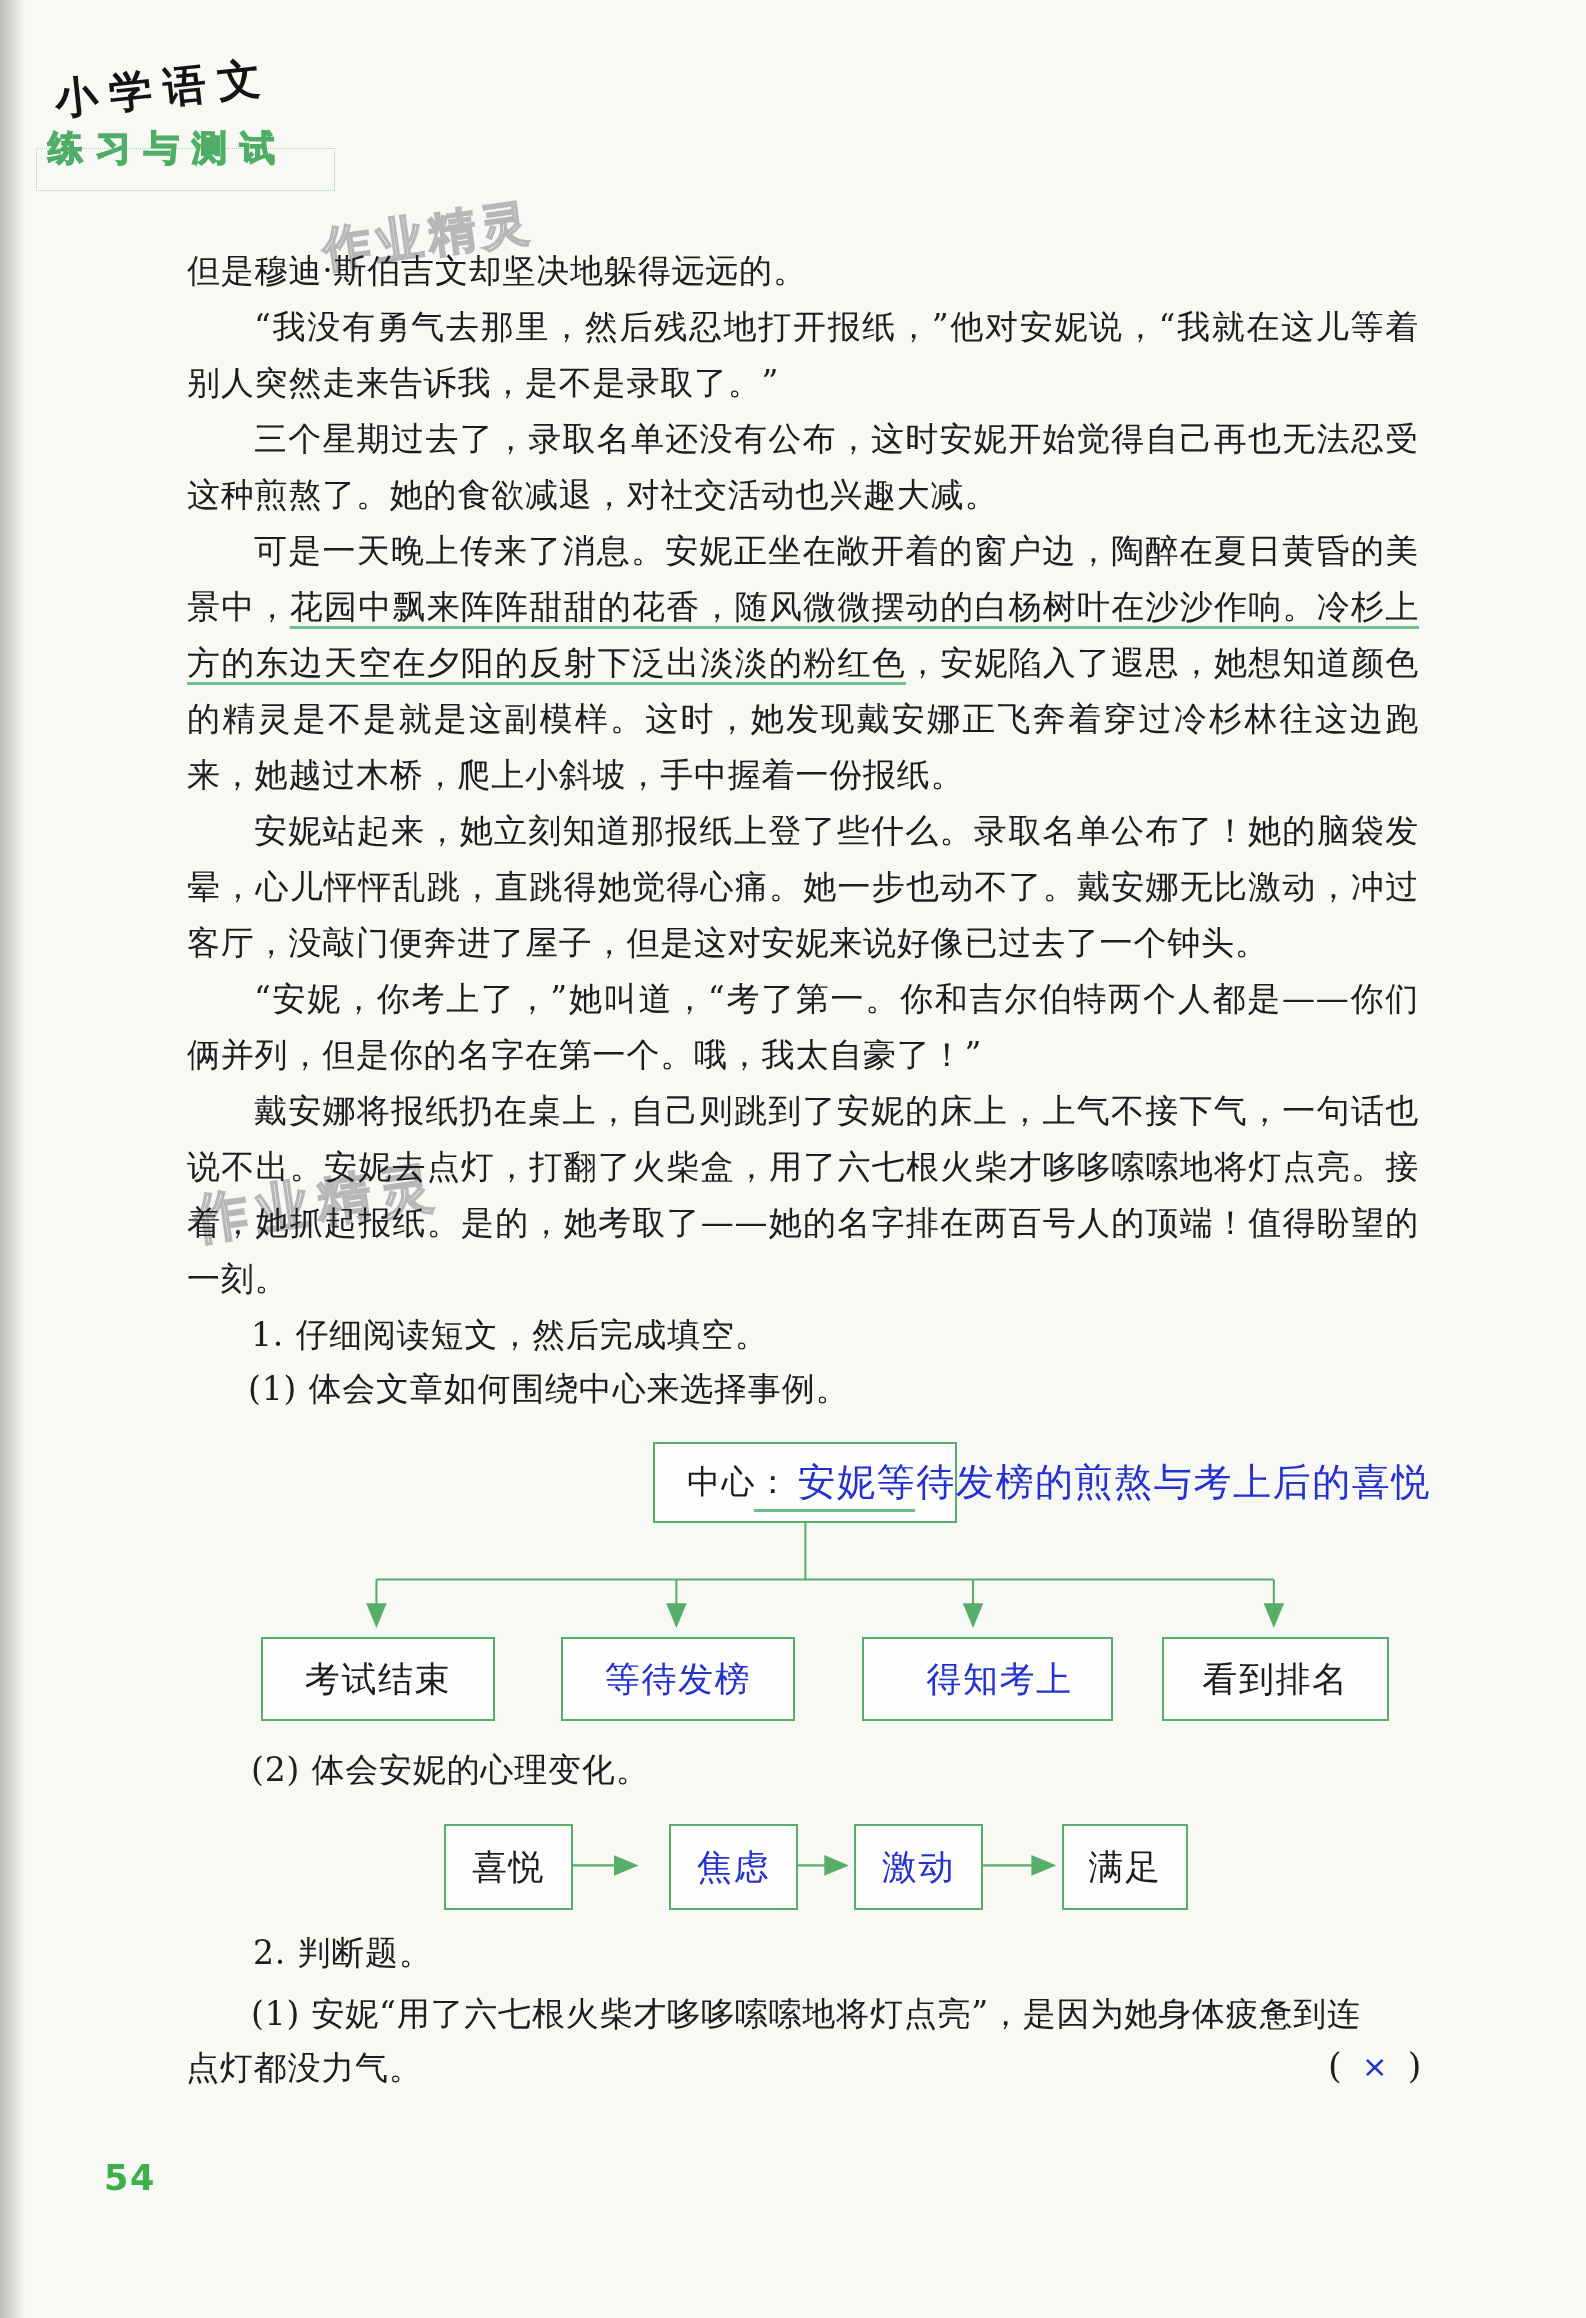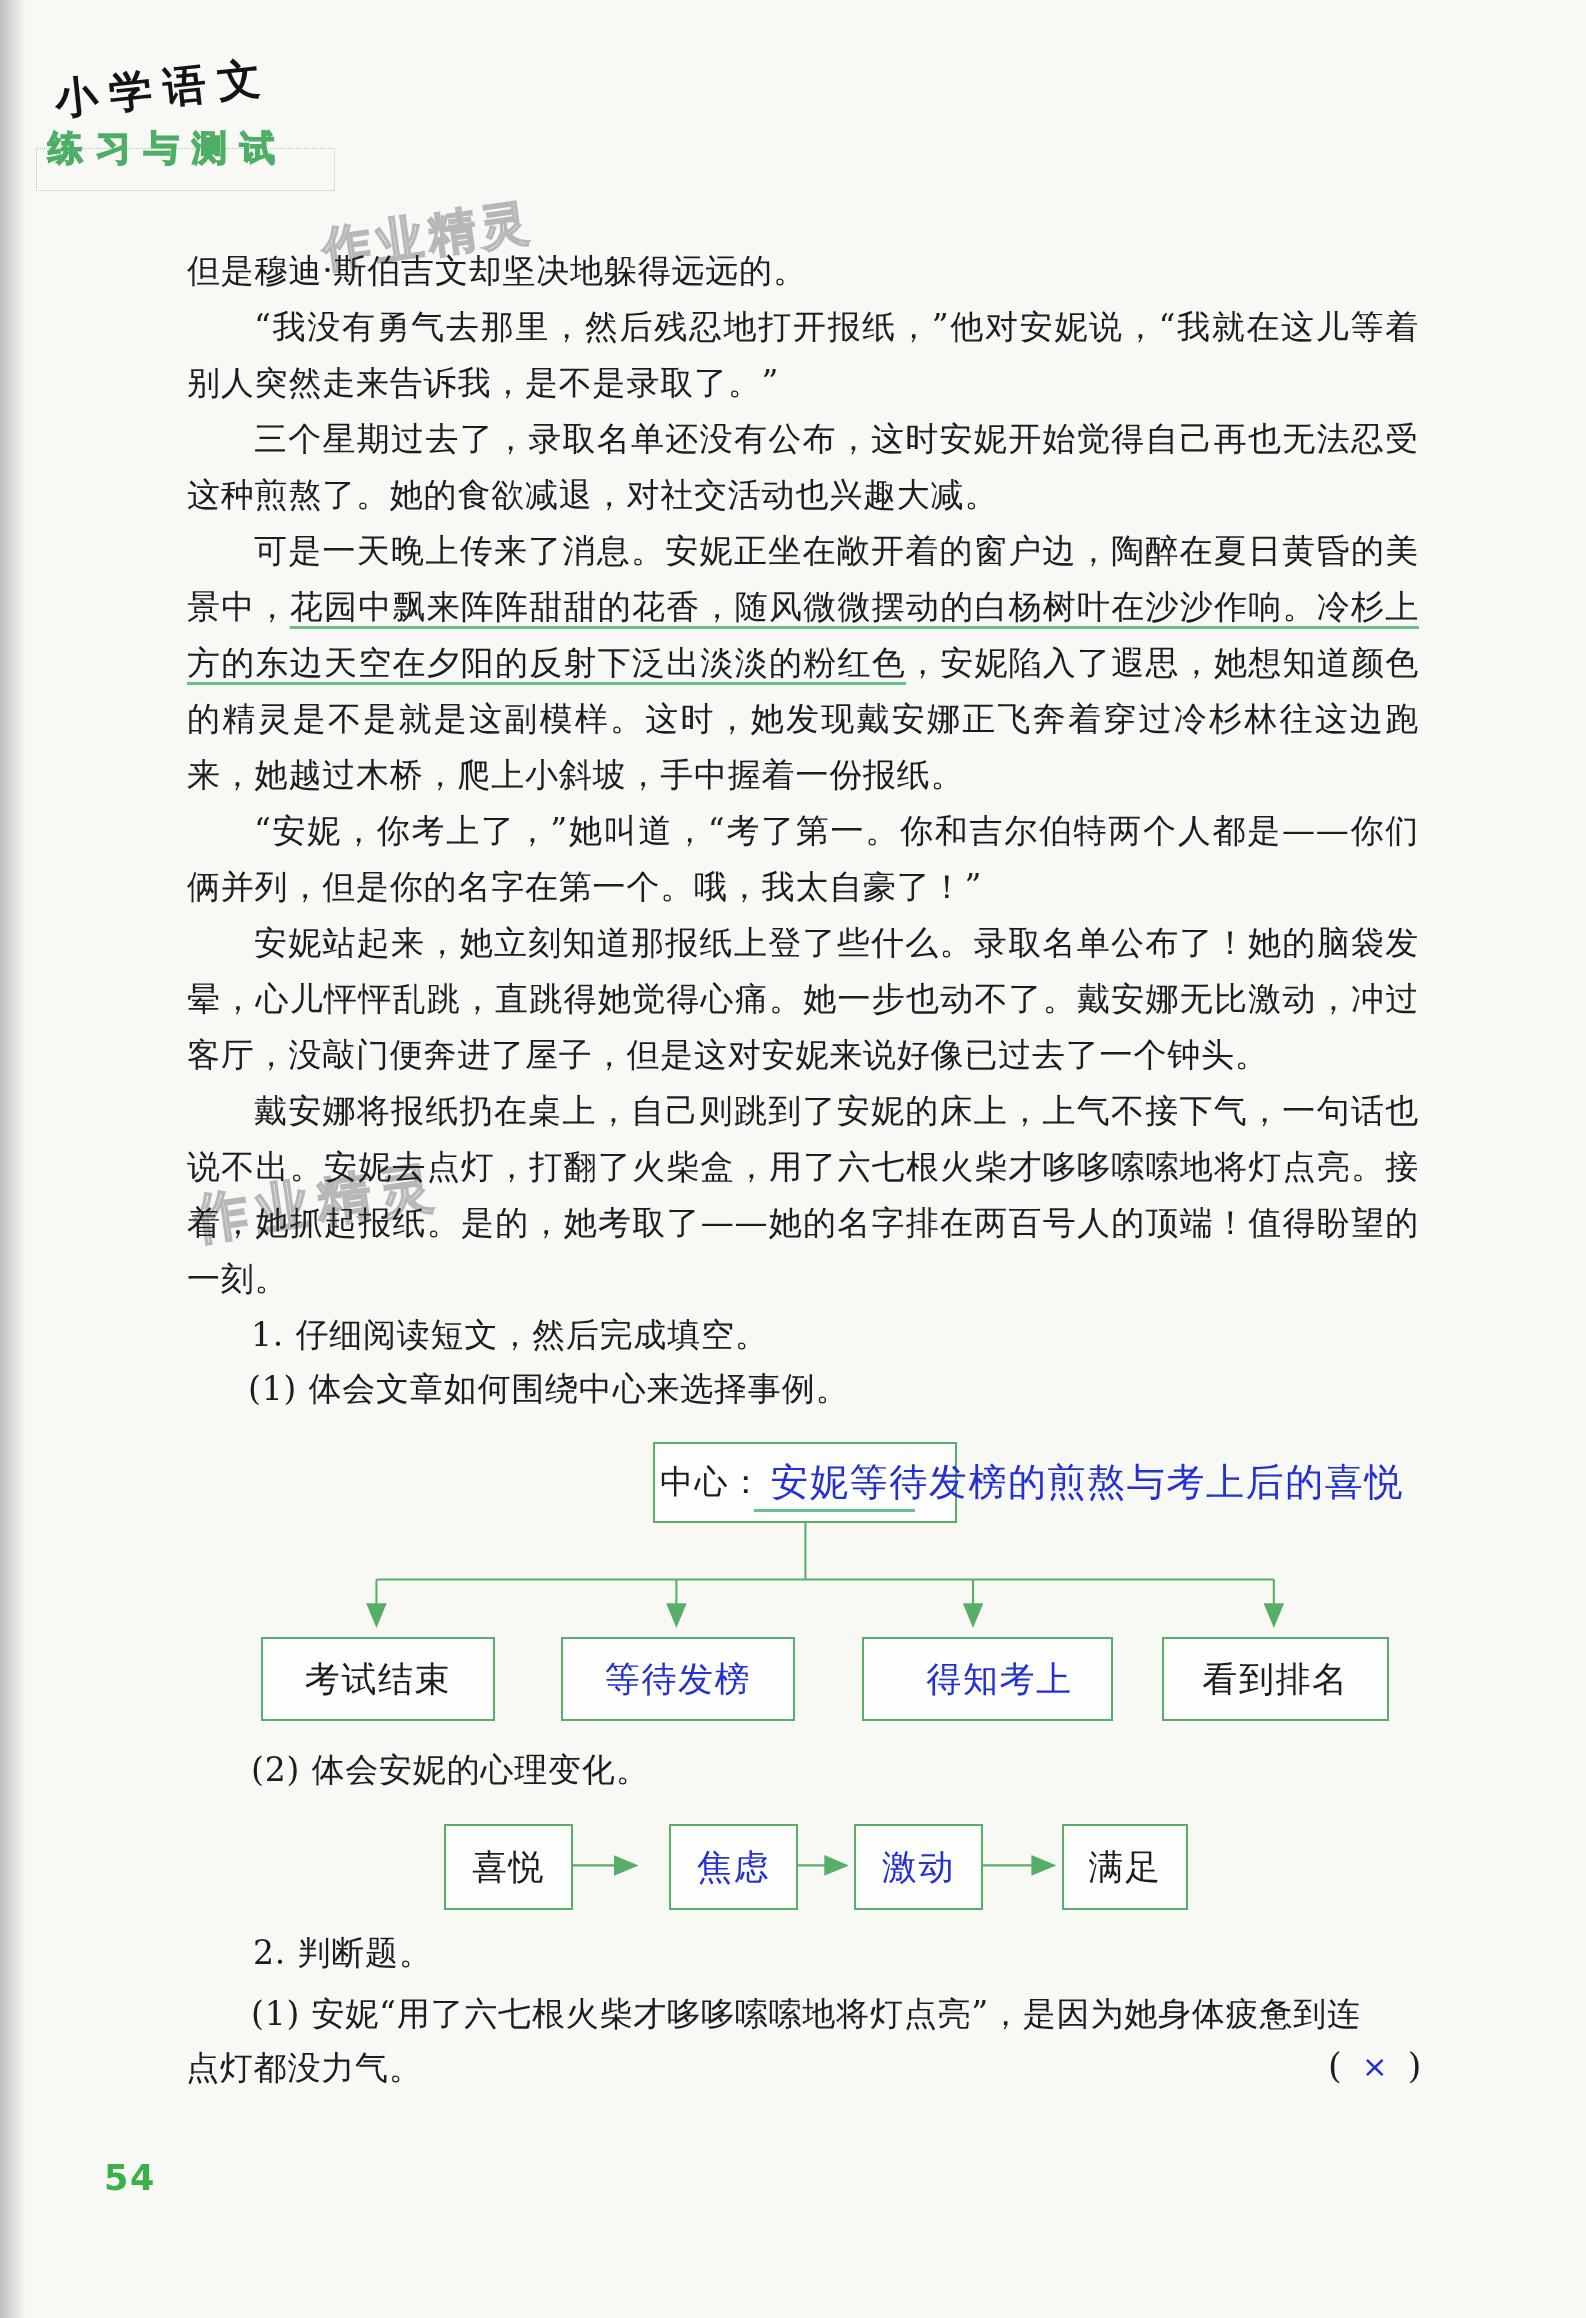--- a/index.html
+++ b/index.html
@@ -56,21 +56,21 @@
     position:absolute; font-size:33px; letter-spacing:0.8px; white-space:nowrap;
   }
   
   .gbox {
     position:absolute; border:2.5px solid #57ae68; background:#fdfdfb;
     display:flex; align-items:center; justify-content:center;
     font-size:35px; letter-spacing:1.6px;
   }
   .blue { color:#2330d2; font-family:"DejaVu Sans", sans-serif; }
   .center-box { left:653px; top:1442px; width:304px; height:81px;
-    justify-content:flex-start; padding-left:5px; box-sizing:border-box;
+    justify-content:flex-start; padding-left:32px; box-sizing:border-box;
     overflow:visible; white-space:nowrap; }
   .center-label { font-size:33px; }
   .center-answer { font-size:38px; margin-left:6.6px; white-space:nowrap; }
   .center-blank {
     position:absolute; left:754px; top:1509px; width:161px; height:2.5px;
     background:#6abf8b;
   }
   .svg-overlay { position:absolute; left:0; top:0; pointer-events:none; }
   
   .bracket {
@@ -96,22 +96,22 @@
   <div class="logo-green">练习与测试</div>
 
   <div class="wm wm1">作业精灵</div>
   <div class="wm wm2">作业精灵</div>
 
   <div class="passage">
     <p class="para no-indent">但是穆迪·斯伯吉文却坚决地躲得远远的。</p>
     <p class="para">“我没有勇气去那里，然后残忍地打开报纸，”他对安妮说，“我就在这儿等着别人突然走来告诉我，是不是录取了。”</p>
     <p class="para">三个星期过去了，录取名单还没有公布，这时安妮开始觉得自己再也无法忍受这种煎熬了。她的食欲减退，对社交活动也兴趣大减。</p>
     <p class="para"><span>可是一天晚上传来了消息。安妮正坐在敞开着的窗户边，陶醉在夏日黄昏的美景中，</span><span class="u-green">花园中飘来阵阵甜甜的花香，随风微微摆动的白杨树叶在沙沙作响。冷杉上方的东边天空在夕阳的反射下泛出淡淡的粉红色</span><span>，安妮陷入了遐思，她想知道颜色的精灵是不是就是这副模样。这时，她发现戴安娜正飞奔着穿过冷杉林往这边跑来，她越过木桥，爬上小斜坡，手中握着一份报纸。</span></p>
+    <p class="para">安妮站起来，她立刻知道那报纸上登了些什么。录取名单公布了！她的脑袋发晕，心儿怦怦乱跳，直跳得她觉得心痛。她一步也动不了。戴安娜无比激动，冲过客厅，没敲门便奔进了屋子，但是这对安妮来说好像已过去了一个钟头。</p>
     <p class="para">“安妮，你考上了，”她叫道，“考了第一。你和吉尔伯特两个人都是——你们俩并列，但是你的名字在第一个。哦，我太自豪了！”</p>
-    <p class="para">安妮站起来，她立刻知道那报纸上登了些什么。录取名单公布了！她的脑袋发晕，心儿怦怦乱跳，直跳得她觉得心痛。她一步也动不了。戴安娜无比激动，冲过客厅，没敲门便奔进了屋子，但是这对安妮来说好像已过去了一个钟头。</p>
     <p class="para">戴安娜将报纸扔在桌上，自己则跳到了安妮的床上，上气不接下气，一句话也说不出。安妮去点灯，打翻了火柴盒，用了六七根火柴才哆哆嗦嗦地将灯点亮。接着，她抓起报纸。是的，她考取了——她的名字排在两百号人的顶端！值得盼望的一刻。</p>
   </div>
 
   <div class="qline" style="left:251px; top:1313px;">1. 仔细阅读短文，然后完成填空。</div>
   <div class="qline" style="left:248px; top:1367px;">(1) 体会文章如何围绕中心来选择事例。</div>
 
   <svg class="svg-overlay" width="1587" height="2319" viewBox="0 0 1931 2822">
     <defs>
       <marker id="arrow" markerWidth="12" markerHeight="10" refX="10" refY="5" orient="auto">
         <path d="M0,0 L12,5 L0,10 z" fill="#57ae68"></path>

